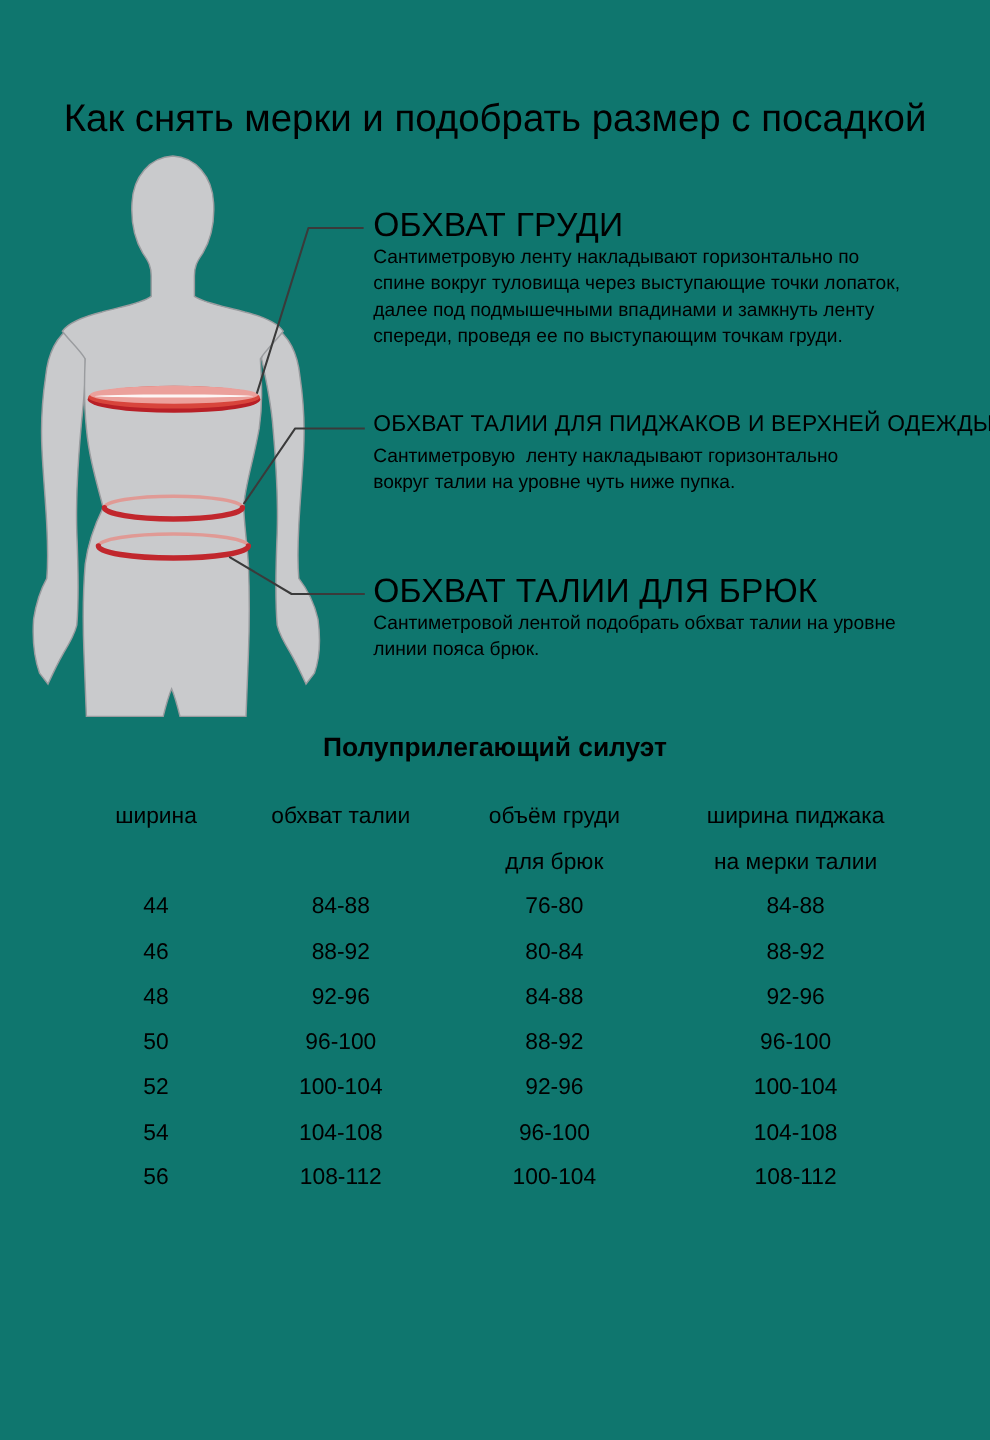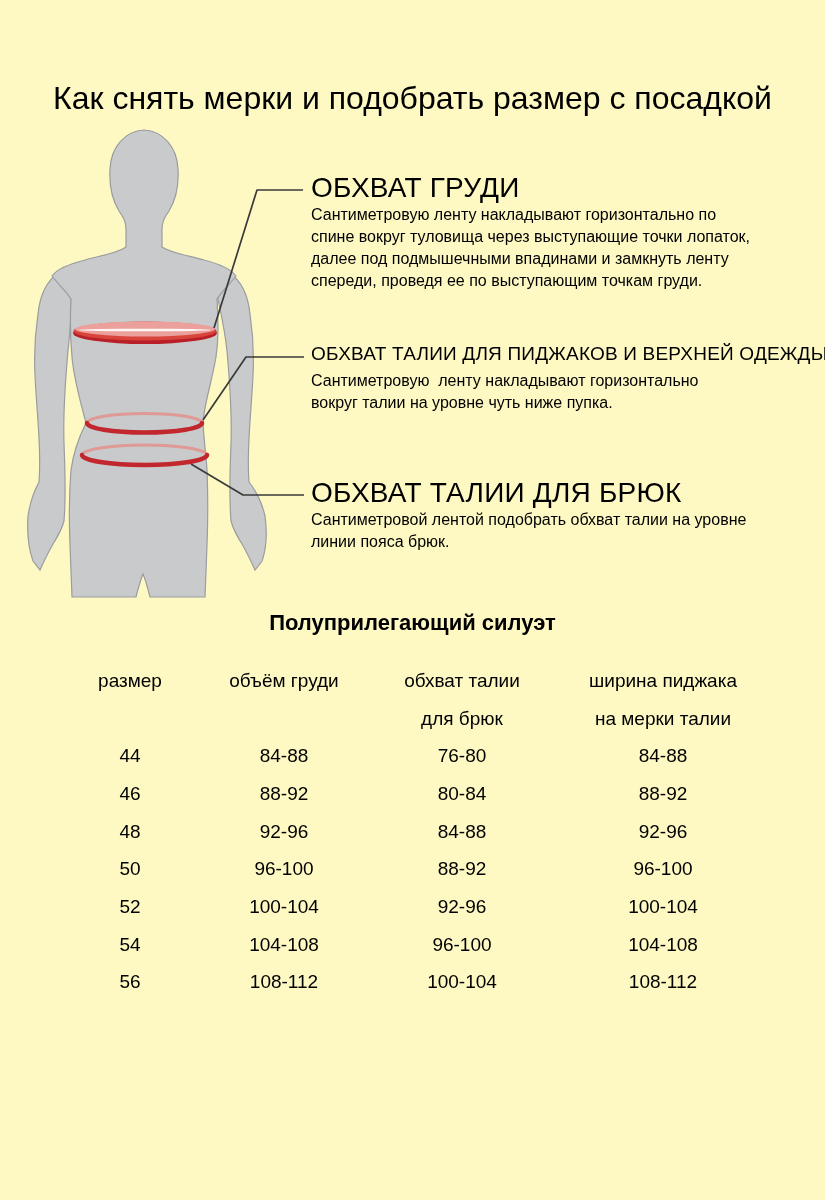--- a/index.html
+++ b/index.html
@@ -1,17 +1,17 @@
 <!DOCTYPE html>
 <html><head>
 <meta charset="utf-8">
 <style>
   html,body{margin:0;padding:0;background:#ffffff;}
   #page{
-    position:relative;width:825px;height:1200px;background:#fef9c3;overflow:hidden;
+    position:relative;width:825px;height:1200px;background:#0f766e;overflow:hidden;
     font-family:"Liberation Sans",sans-serif;color:#000;
   }
   .page-title{
     position:absolute;top:80px;left:0;right:0;text-align:center;
     font-size:32px;font-weight:400;white-space:nowrap;
   }
   #figure-svg{position:absolute;left:0;top:0;}
   .ann{position:absolute;left:311px;}
   .ann-0{top:176px;}
   .ann-1{top:342px;}
@@ -98,23 +98,23 @@
 
   <div class="ann ann-2">
     <div class="ann-heading">ОБХВАТ ТАЛИИ ДЛЯ БРЮК</div>
     <div class="ann-body">Сантиметровой лентой подобрать обхват талии на уровне
 линии пояса брюк.</div>
   </div>
 
   <div class="section-heading">Полуприлегающий силуэт</div>
 
   <div class="size-table">
-    <div class="cell">размер</div>
+    <div class="cell">ширина</div>
+    <div class="cell">обхват талии</div>
     <div class="cell">объём груди</div>
-    <div class="cell">обхват талии</div>
     <div class="cell">ширина пиджака</div>
     <div class="cell"></div>
     <div class="cell"></div>
     <div class="cell">для брюк</div>
     <div class="cell">на мерки талии</div>
 
   <div class="cell">44</div>
       <div class="cell">84-88</div>
       <div class="cell">76-80</div>
       <div class="cell">84-88</div>

